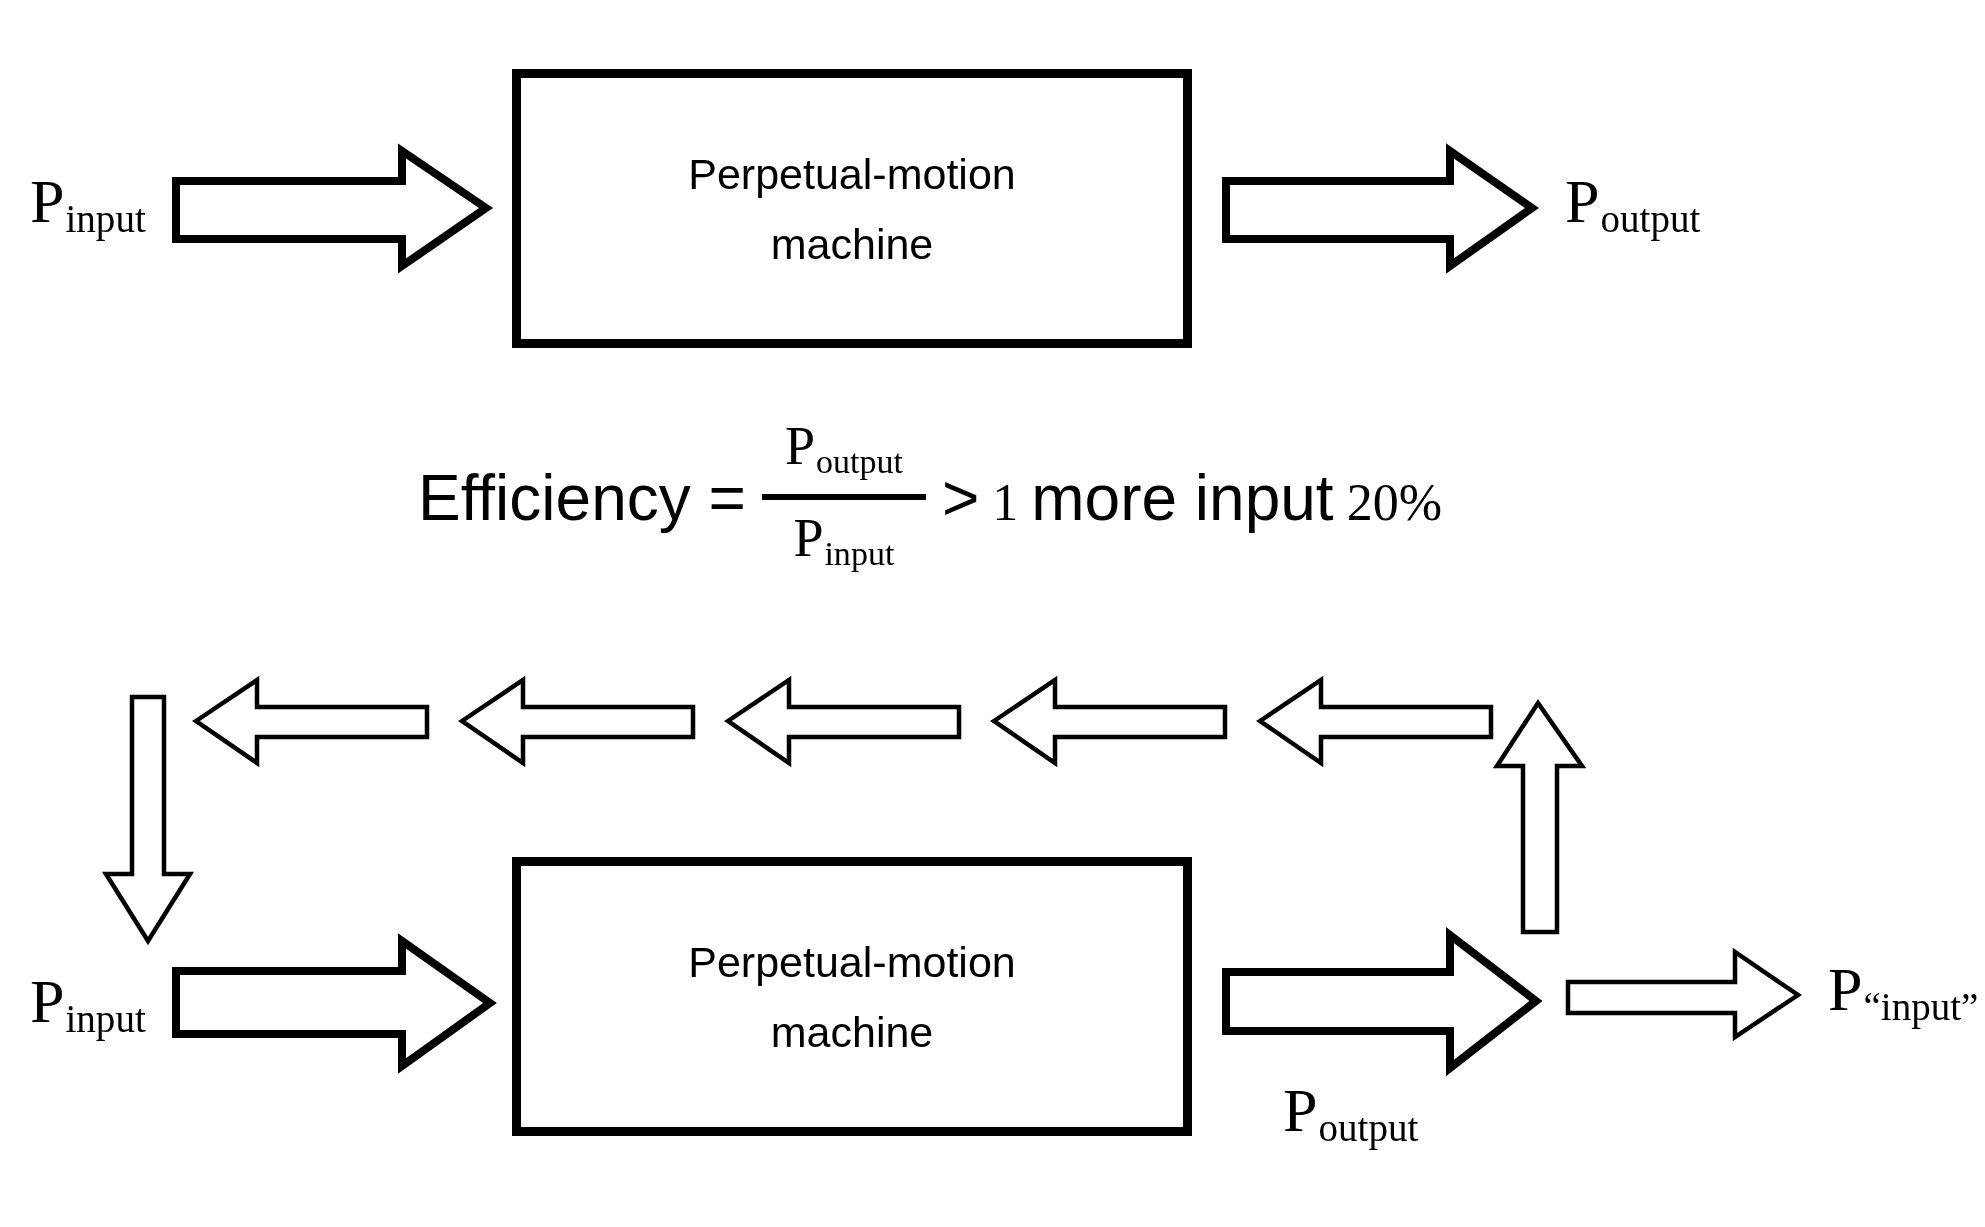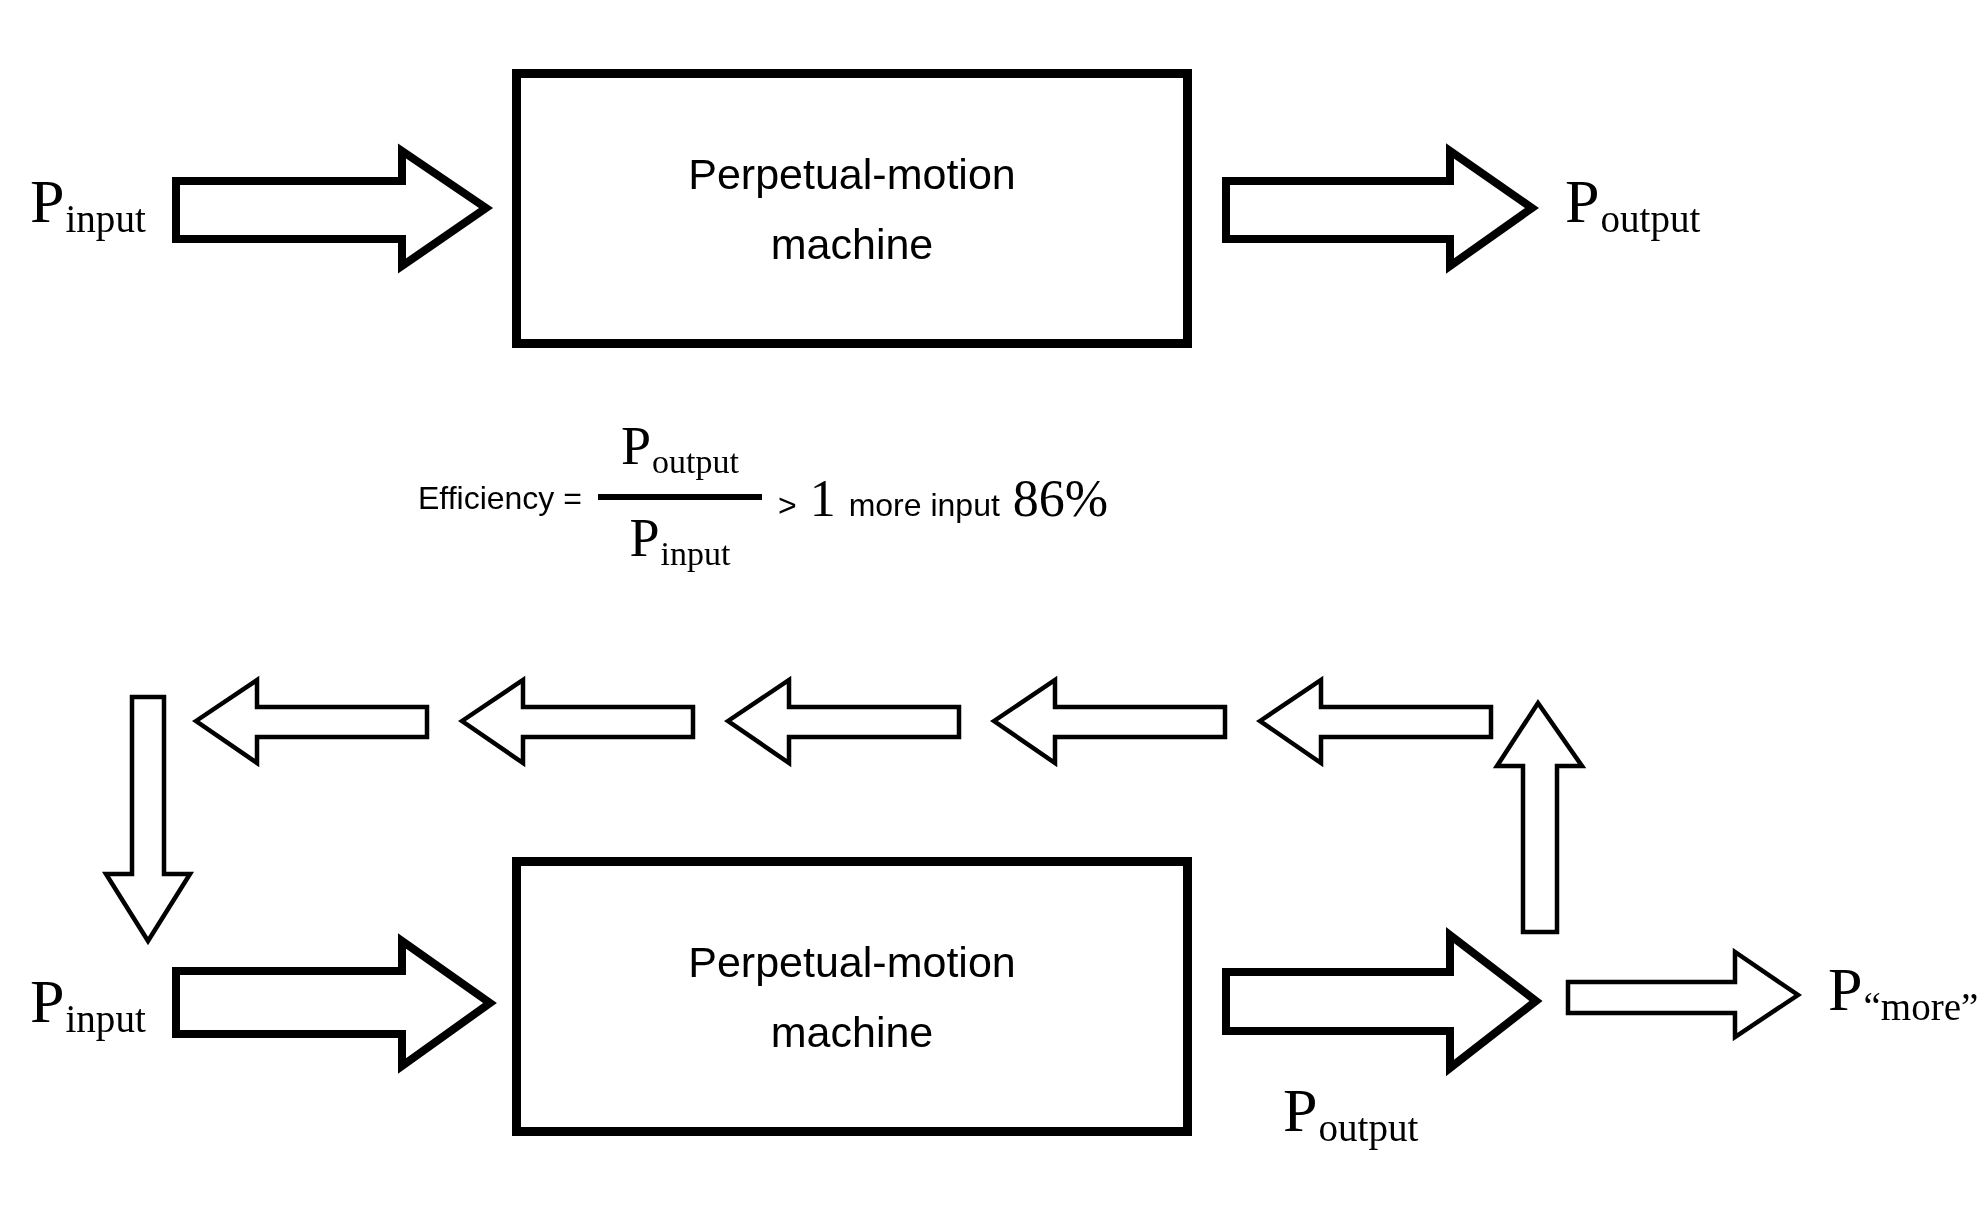--- a/index.html
+++ b/index.html
@@ -74,21 +74,21 @@
     left: 418px;
     top: 412px;
     height: 172px;
     display: flex;
     align-items: center;
     gap: 16px;
     white-space: nowrap;
   }
   .eq-sans {
     font-family: "Liberation Sans", sans-serif;
-    font-size: 32px;
+    font-size: 64px;
   }
   .eq-serif {
     font-family: "Liberation Serif", serif;
     font-size: 52px;
   }
   .fraction {
     display: flex;
     flex-direction: column;
     align-items: center;
     font-family: "Liberation Serif", serif;
@@ -157,36 +157,36 @@
       </div>
       <div class="frac-line"></div>
       <div class="frac-term den">
         <span>P</span><span class="psub">input</span>
       </div>
     </div>
     <span class="eq-rhs">
       <span class="eq-sans">&gt;</span>
       <span class="eq-serif">1</span>
       <span class="eq-sans">more input</span>
-      <span class="eq-serif">86%</span>
+      <span class="eq-serif">20%</span>
     </span>
   </div>
 
   <div class="plabel" style="left:30px; top:970px">
     <span>P</span><span class="psub">input</span>
   </div>
 
   <div class="machine-box bottom">
     <div class="machine-text">
       <div>Perpetual-motion</div>
       <div>machine</div>
     </div>
   </div>
 
   <div class="plabel" style="left:1283px; top:1079px">
     <span>P</span><span class="psub">output</span>
   </div>
 
   <div class="plabel" style="left:1828px; top:958px">
-    <span>P</span><span class="psub">“more”</span>
+    <span>P</span><span class="psub">“input”</span>
   </div>
 
 </div>
 
 </body></html>

